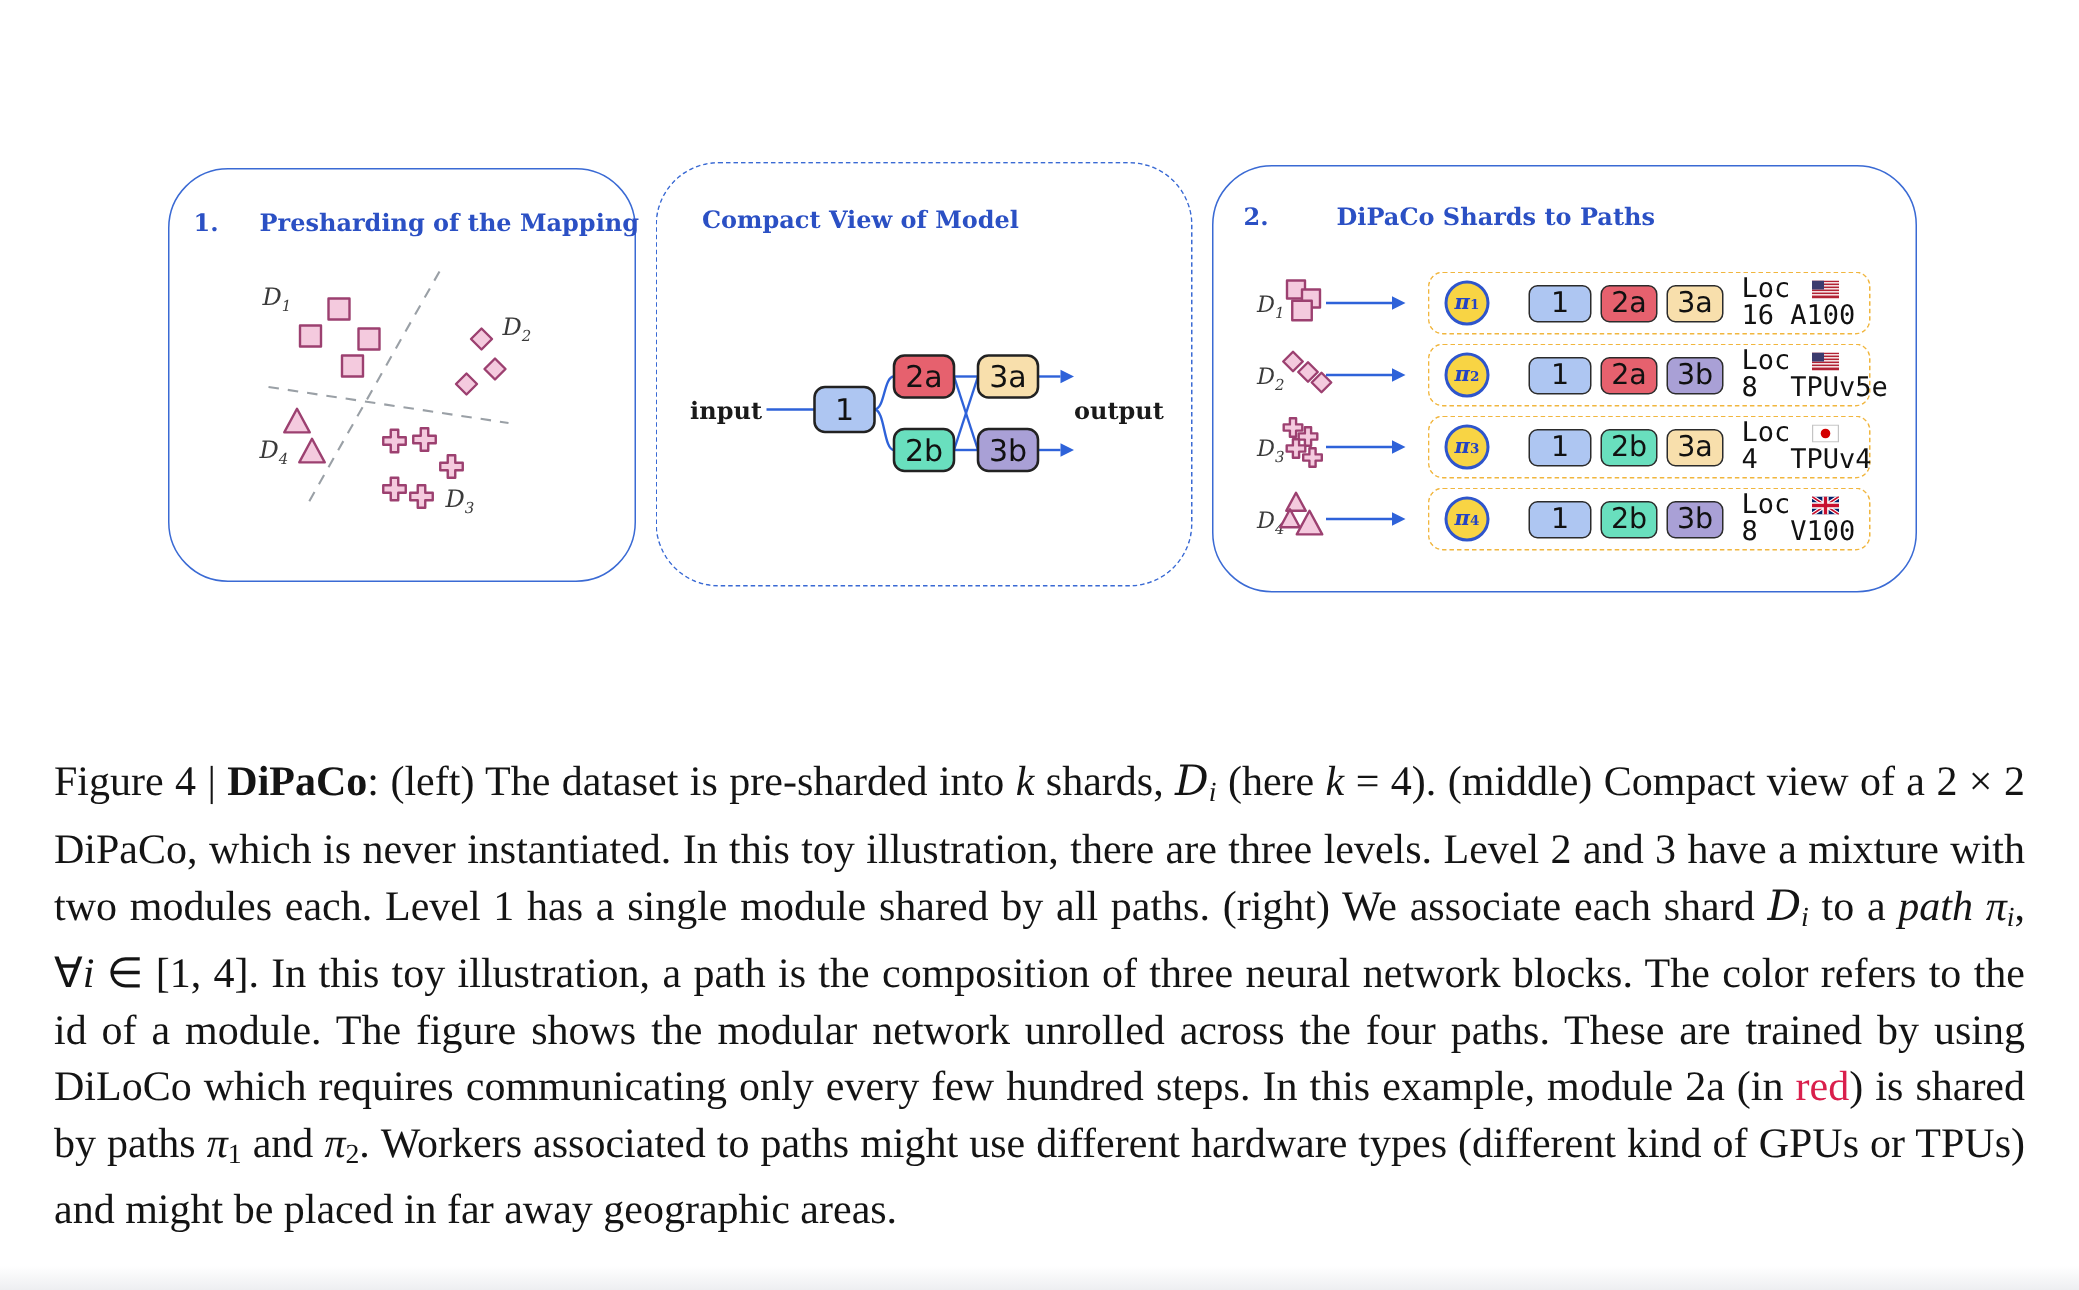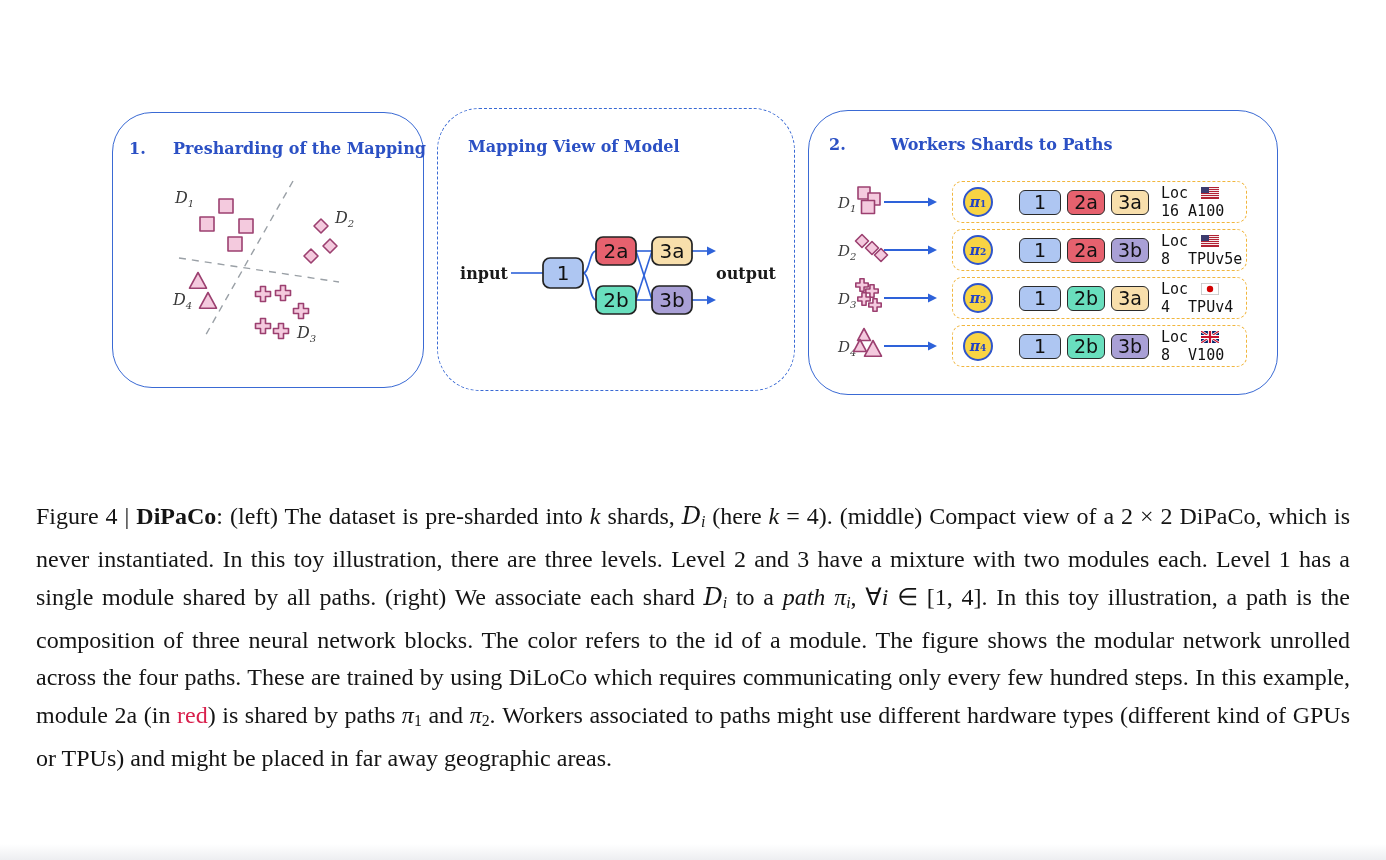--- a/index.html
+++ b/index.html
@@ -35,27 +35,27 @@
         background:var(--pi-fill,#f8d444);border:2px solid #2e55cc;
         display:flex;align-items:center;justify-content:center;
         color:#2443c4;font-family:"DejaVu Serif",serif;font-weight:bold;font-style:italic;
         font-size:14px;line-height:1;margin-right:26px;}
   .pi-badge .psub{font-size:9px;font-style:normal;margin-top:5px;}
   .blk{height:25px;min-width:38px;border:1.7px solid #2b2b2b;border-radius:6px;
         display:flex;align-items:center;justify-content:center;
         font-family:"DejaVu Sans",sans-serif;font-size:19px;color:#111;
         margin-right:6px;box-sizing:border-box;padding:0 4px;}
   .blk.first{min-width:42px;}
-  .loc{margin-left:6px;font-family:"DejaVu Sans Mono",monospace;font-size:15px;
+  .loc{margin-left:6px;font-family:"DejaVu Sans Mono",monospace;font-size:18px;
         line-height:18px;color:#111;white-space:pre;}
   .loc .flag{vertical-align:-1px;margin-left:4px;}
 
   
   .caption{position:absolute;left:36px;right:36px;top:474px;
-        font-size:24px;line-height:37.6px;color:#141414;text-align:justify;}
+        font-size:28px;line-height:37.6px;color:#141414;text-align:justify;}
   .seg-b{font-weight:bold;}
   .seg-i{font-style:italic;}
   .seg-r{color:var(--cap-red,#d91f4c);}
   .seg-sc{font-style:italic;font-family:"DejaVu Serif",serif;}
   .seg-sub{font-size:0.66em;vertical-align:-0.22em;}
   .seg-isub{font-size:0.66em;vertical-align:-0.22em;font-style:italic;}
 
   .bottom-edge{position:absolute;left:0;right:0;bottom:0;height:16px;
         background:linear-gradient(#ffffff,#edeef1);}
 </style>
@@ -87,21 +87,21 @@
           <polygon points="95,179.5 103.5,195.225 86.5,195.225" fill="#f4cade" stroke="#9c4070" stroke-width="1.6" stroke-linejoin="round"></polygon>
         </g>
       <text class="scatter-d" x="62" y="90"><tspan>D</tspan><tspan class="sub" dy="4">1</tspan></text>
       <text class="scatter-d" x="222" y="110"><tspan>D</tspan><tspan class="sub" dy="4">2</tspan></text>
       <text class="scatter-d" x="184" y="225"><tspan>D</tspan><tspan class="sub" dy="4">3</tspan></text>
       <text class="scatter-d" x="60" y="192"><tspan>D</tspan><tspan class="sub" dy="4">4</tspan></text>
     </svg>
   </section>
 
   <section class="panel dashed" id="panel-model">
-    <div class="panel-header" style="left:30px;top:28px;">Mapping View of Model</div>
+    <div class="panel-header" style="left:30px;top:28px;">Compact View of Model</div>
     <svg class="fill" width="356" height="281" viewBox="0 0 356 281">
       <g stroke="#2e62d9" stroke-width="1.6" fill="none">
         <line x1="73" y1="164" x2="105" y2="164"></line>
         <path d="M145,164 C152,164 151,142 158,142"></path>
         <path d="M145,164 C152,164 151,191 158,191"></path>
         <line x1="198" y1="142" x2="214" y2="142"></line>
         <line x1="198" y1="191" x2="214" y2="191"></line>
         <line x1="198" y1="142" x2="214" y2="191"></line>
         <line x1="198" y1="191" x2="214" y2="142"></line>
         <line x1="254" y1="142" x2="269" y2="142"></line>
@@ -122,21 +122,21 @@
       <text class="block-text" x="125" y="171" text-anchor="middle" font-size="22">1</text>
       <text class="block-text" x="178" y="149" text-anchor="middle">2a</text>
       <text class="block-text" x="178" y="198" text-anchor="middle">2b</text>
       <text class="block-text" x="234" y="149" text-anchor="middle">3a</text>
       <text class="block-text" x="234" y="198" text-anchor="middle">3b</text>
     </svg>
   </section>
 
   <section class="panel" id="panel-mapping">
     <div class="panel-header" style="left:20px;top:24px;">2.</div>
-    <div class="panel-header" style="left:82px;top:24px;">Workers Shards to Paths</div>
+    <div class="panel-header" style="left:82px;top:24px;">DiPaCo Shards to Paths</div>
     <div id="mapping-rows">
         <div class="map-row" style="top: 70px;">
           <svg class="shard-svg" viewBox="0 0 128 42">
     <text class="shard-d" x="14" y="27">D<tspan dy="4" font-size="10">1</tspan></text>
     <rect x="34" y="6" width="12" height="12" fill="#f4cade" stroke="#9c4070" stroke-width="1.6" stroke-linejoin="round"></rect>
             <rect x="44" y="12" width="12" height="12" fill="#f4cade" stroke="#9c4070" stroke-width="1.6" stroke-linejoin="round"></rect>
             <rect x="37.5" y="19.5" width="13" height="13" fill="#f4cade" stroke="#9c4070" stroke-width="1.6" stroke-linejoin="round"></rect>
             <line x1="60" y1="21" x2="104" y2="21" stroke="#2e62d9" stroke-width="1.8"></line>
                  <polygon points="104,16.5 113,21 104,25.5" fill="#2e62d9"></polygon>
           </svg>

